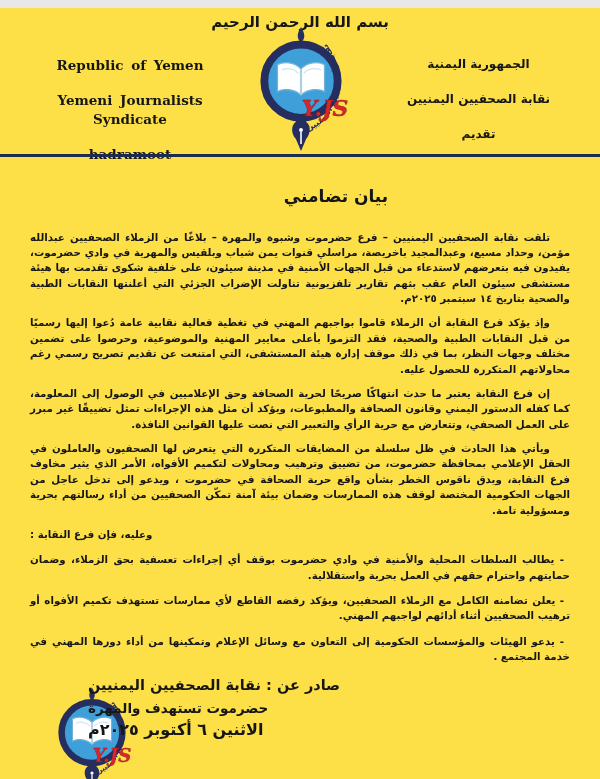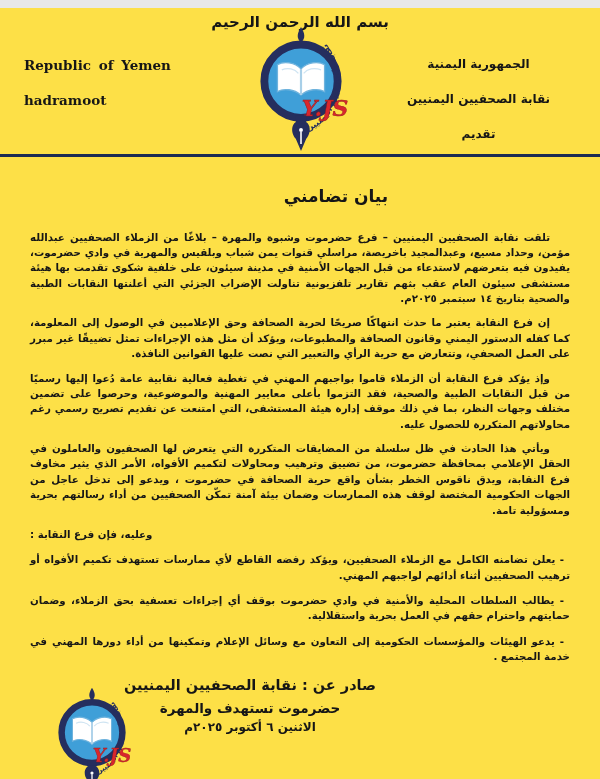--- a/index.html
+++ b/index.html
@@ -15,21 +15,21 @@
   }
   
   .header{position:relative;height:152px;flex:none;}
   .basmala{
     position:absolute;top:5px;left:0;right:0;
     text-align:center;font-size:15px;font-weight:bold;
     direction:rtl;
   }
   .hdr-en{
     position:absolute;left:24px;top:48px;width:212px;
-    text-align:left;
+    text-align:center;
     font-family:"DejaVu Serif","Liberation Serif",serif;
     font-size:13.5px;font-weight:bold;word-spacing:3px;
   }
   .hdr-en .l{line-height:19px;margin-bottom:16px;}
   .hdr-ar{
     position:absolute;right:24px;top:47px;width:195px;
     text-align:center;direction:rtl;
     font-size:12px;font-weight:bold;
   }
   .hdr-ar .l{line-height:19px;margin-bottom:16px;}
@@ -46,25 +46,25 @@
     text-align:center;font-size:17px;font-weight:bold;
     margin:0 0 20px 0;transform:translateX(36px);
   }
   p.para{margin:0 0 9px 0;text-align:justify;text-indent:20px;}
   p.intro{margin:6px 0 10px 0;text-align:left;}
   p.bullet{margin:0 0 10px 0;text-align:justify;text-indent:6px;}
   
   .footer{flex:none;height:112px;position:relative;}
   .footer-text{
     position:absolute;left:88px;top:2px;width:324px;
-    text-align:center;direction:rtl;font-weight:bold;
+    text-align:left;direction:rtl;font-weight:bold;
   }
   .footer-text .issued{font-size:14.5px;margin:0 0 7px 0;}
   .footer-text .branch{font-size:13.5px;margin:0 0 4px 0;}
-  .footer-text .date{font-size:12px;margin:0;}
+  .footer-text .date{font-size:16px;margin:0;}
   .logo-footer{position:absolute;left:52px;top:12px;width:80px;height:110px;}
   .hidden-defs{position:absolute;width:0;height:0;overflow:hidden;}
 </style>
 </head>
 <body>
 
 <svg class="hidden-defs" aria-hidden="true">
   <defs>
     <symbol id="yjs-logo" viewBox="0 0 110 152">
       <path d="M55,1 C59,8 61,13 55,19 C49,13 51,8 55,1 Z" fill="#252e5e"></path>
@@ -85,48 +85,49 @@
   </defs>
 </svg>
 
 <div class="page">
 
   <div class="header">
     <div class="basmala">بسم الله الرحمن الرحيم</div>
 
     <div class="hdr-en">
       <div class="l">Republic of Yemen</div>
+      <div class="l">Yemeni Journalists Syndicate</div>
       <div class="l">hadramoot</div>
     </div>
 
     <svg class="logo-top" viewBox="0 0 110 152">
       <use href="#yjs-logo"></use>
     </svg>
 
     <div class="hdr-ar">
       <div class="l">الجمهورية اليمنية</div>
       <div class="l">نقابة الصحفيين اليمنيين</div>
       <div class="l">تقديم</div>
     </div>
 
     <div class="rule"></div>
   </div>
 
   <div class="content" style="font-size: 10.25px;">
     <h1 class="doc-title">بيان تضامني</h1>
 
     <p class="para">تلقت نقابة الصحفيين اليمنيين – فرع حضرموت وشبوة والمهرة – بلاغًا من الزملاء الصحفيين عبدالله مؤمن، وحداد مسيع، وعبدالمجيد باخريصة، مراسلي قنوات يمن شباب وبلقيس والمهرية في وادي حضرموت، يفيدون فيه بتعرضهم لاستدعاء من قبل الجهات الأمنية في مدينة سيئون، على خلفية شكوى تقدمت بها هيئة مستشفى سيئون العام عقب بثهم تقارير تلفزيونية تناولت الإضراب الجزئي التي أعلنتها النقابات الطبية والصحية بتاريخ ١٤ سبتمبر ٢٠٢٥م.</p>
+    <p class="para">وإذ يؤكد فرع النقابة أن الزملاء قاموا بواجبهم المهني في تغطية فعالية نقابية عامة دُعوا إليها رسميًا من قبل النقابات الطبية والصحية، فقد التزموا بأعلى معايير المهنية والموضوعية، وحرصوا على تضمين مختلف وجهات النظر، بما في ذلك موقف إدارة هيئة المستشفى، التي امتنعت عن تقديم تصريح رسمي رغم محاولاتهم المتكررة للحصول عليه.</p>
     <p class="para">إن فرع النقابة يعتبر ما حدث انتهاكًا صريحًا لحرية الصحافة وحق الإعلاميين في الوصول إلى المعلومة، كما كفله الدستور اليمني وقانون الصحافة والمطبوعات، ويؤكد أن مثل هذه الإجراءات تمثل تضييقًا غير مبرر على العمل الصحفي، وتتعارض مع حرية الرأي والتعبير التي نصت عليها القوانين النافذة.</p>
-    <p class="para">وإذ يؤكد فرع النقابة أن الزملاء قاموا بواجبهم المهني في تغطية فعالية نقابية عامة دُعوا إليها رسميًا من قبل النقابات الطبية والصحية، فقد التزموا بأعلى معايير المهنية والموضوعية، وحرصوا على تضمين مختلف وجهات النظر، بما في ذلك موقف إدارة هيئة المستشفى، التي امتنعت عن تقديم تصريح رسمي رغم محاولاتهم المتكررة للحصول عليه.</p>
     <p class="para">ويأتي هذا الحادث في ظل سلسلة من المضايقات المتكررة التي يتعرض لها الصحفيون والعاملون في الحقل الإعلامي بمحافظة حضرموت، من تضييق وترهيب ومحاولات لتكميم الأفواه، الأمر الذي يثير مخاوف فرع النقابة، ويدق ناقوس الخطر بشأن واقع حرية الصحافة في حضرموت ، ويدعو إلى تدخل عاجل من الجهات الحكومية المختصة لوقف هذه الممارسات وضمان بيئة آمنة تمكّن الصحفيين من أداء رسالتهم بحرية ومسؤولية تامة.</p>
 
     <p class="intro">وعليه، فإن فرع النقابة :</p>
 
+    <p class="bullet">- يطالب السلطات المحلية والأمنية في وادي حضرموت بوقف أي إجراءات تعسفية بحق الزملاء، وضمان حمايتهم واحترام حقهم في العمل بحرية واستقلالية.</p>
     <p class="bullet">- يعلن تضامنه الكامل مع الزملاء الصحفيين، ويؤكد رفضه القاطع لأي ممارسات تستهدف تكميم الأفواه أو ترهيب الصحفيين أثناء أدائهم لواجبهم المهني.</p>
-    <p class="bullet">- يطالب السلطات المحلية والأمنية في وادي حضرموت بوقف أي إجراءات تعسفية بحق الزملاء، وضمان حمايتهم واحترام حقهم في العمل بحرية واستقلالية.</p>
     <p class="bullet">- يدعو الهيئات والمؤسسات الحكومية إلى التعاون مع وسائل الإعلام وتمكينها من أداء دورها المهني في خدمة المجتمع .</p>
   </div>
 
   <div class="footer">
     <svg class="logo-footer" viewBox="0 0 110 152">
       <use href="#yjs-logo"></use>
     </svg>
     <div class="footer-text">
       <p class="issued">صادر عن : نقابة الصحفيين اليمنيين</p>
       <p class="branch">حضرموت تستهدف والمهرة</p>

